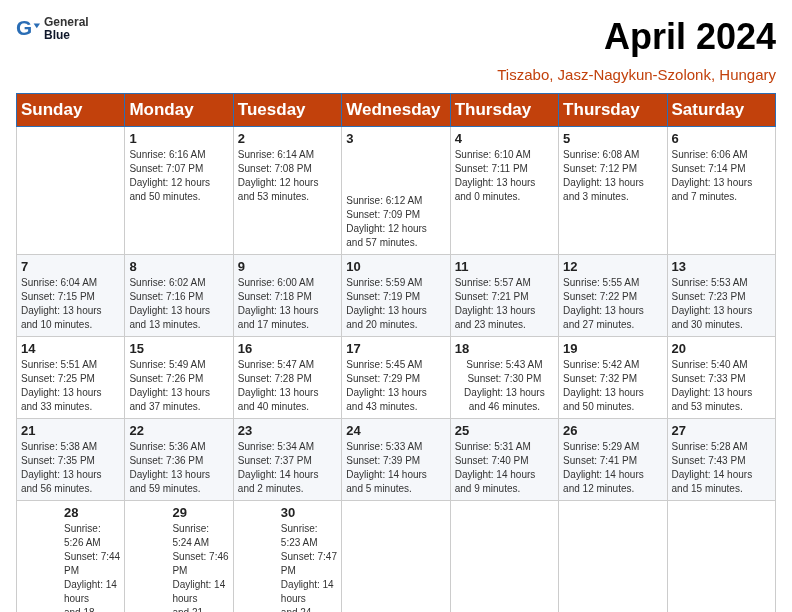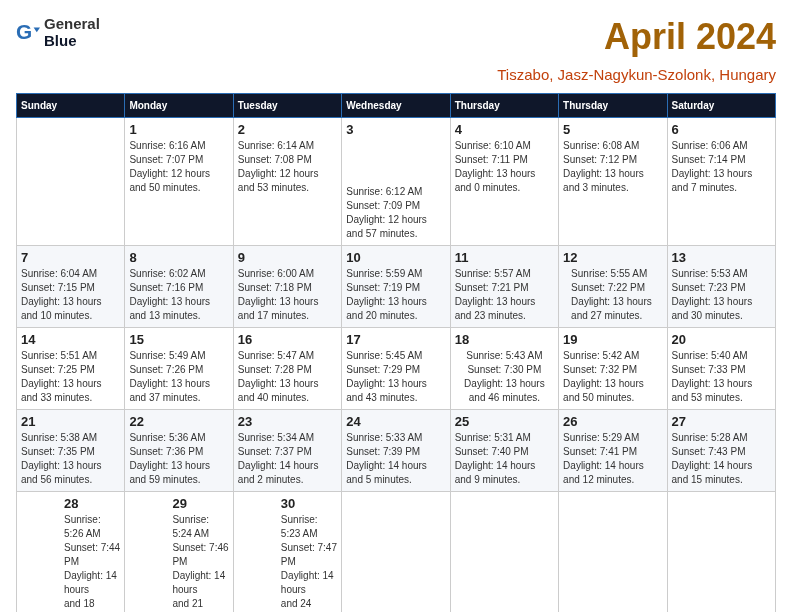--- a/index.html
+++ b/index.html
@@ -24,38 +24,38 @@
     .logo-icon {
       width: 24px;
       height: 24px;
     }
     .title-area {
       text-align: right;
     }
     .month-title {
       font-size: 36px;
       font-weight: bold;
-      color: #a16207;
+      color: #000000;
     }
     .location-title {
       font-size: 15px;
       color: #c2410c;
       margin-top: 8px;
     }
     .calendar-table {
       width: 100%;
       border-collapse: collapse;
       font-size: 11px;
     }
     .calendar-table th {
-      background-color: #0f172a;
+      background-color: #c2410c;
       color: #fff;
       padding: 6px 4px;
       text-align: left;
-      font-size: 10px;
+      font-size: 17px;
       font-weight: bold;
       border: 1px solid #2a6db5;
     }
     .calendar-table td {
       border: 1px solid #ccc;
       vertical-align: top;
       padding: 4px;
       width: calc(100% / 7);
       min-height: 80px;
       background: #fff;
@@ -86,21 +86,21 @@
 </head>
 <body>
 
 <div class="header-area">
   <div class="logo">
     <svg class="logo-icon" viewBox="0 0 30 30" xmlns="http://www.w3.org/2000/svg">
       <text x="0" y="22" font-size="26" fill="#2a6db5" font-weight="bold">G</text>
       <polygon points="22,8 30,8 26,14" fill="#2a6db5"></polygon>
     </svg>
     <div>
-      <div style="font-size:15px;font-weight:bold;color:#333;line-height:1.1;">
+      <div style="font-size:12px;font-weight:bold;color:#333;line-height:1.1;">
         <span>General</span><br>
         <span style="color:#0f172a;">Blue</span>
       </div>
     </div>
   </div>
   <div class="title-area">
     <div class="month-title">April 2024</div>
     <div class="location-title">Tiszabo, Jasz-Nagykun-Szolonk, Hungary</div>
   </div>
 </div>
@@ -194,21 +194,21 @@
         </td>
         <td>
           <span class="day-number">11</span>
           <div class="day-info" style="white-space: pre-line;">Sunrise: 5:57 AM
 Sunset: 7:21 PM
 Daylight: 13 hours
 and 23 minutes.</div>
         </td>
         <td>
           <span class="day-number">12</span>
-          <div class="day-info" style="white-space: pre-line; margin-left: 8px;">Sunrise: 5:55 AM
+          <div class="day-info" style="white-space: pre-line;">Sunrise: 5:55 AM
 Sunset: 7:22 PM
 Daylight: 13 hours
 and 27 minutes.</div>
         </td>
         <td>
           <span class="day-number">13</span>
           <div class="day-info" style="white-space: pre-line;">Sunrise: 5:53 AM
 Sunset: 7:23 PM
 Daylight: 13 hours
 and 30 minutes.</div>

